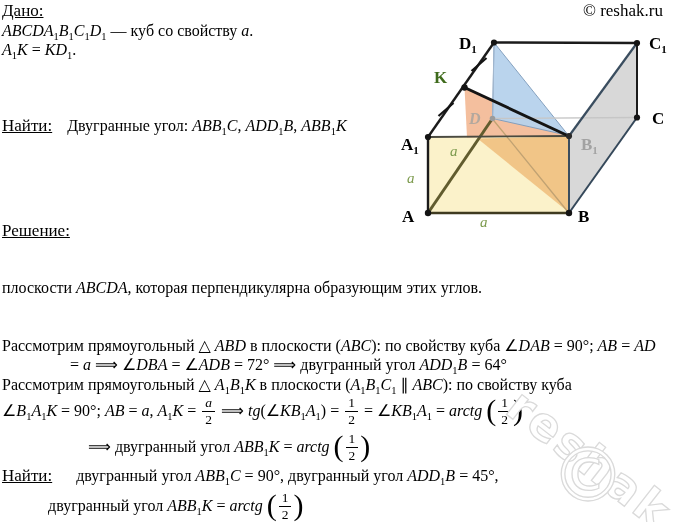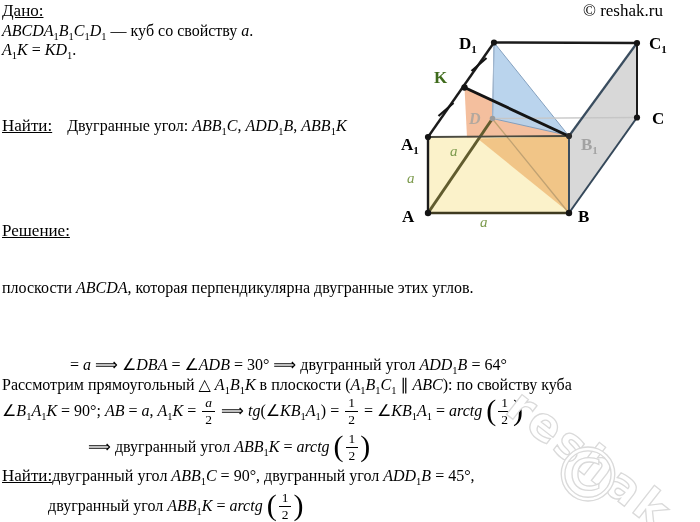--- a/index.html
+++ b/index.html
@@ -37,28 +37,29 @@
 
   <div class="ln" style="top:1px"><span class="sec">Дано:</span></div>
   <div class="ln" style="top:21px"><i>ABCDA</i><sub>1</sub><i>B</i><sub>1</sub><i>C</i><sub>1</sub><i>D</i><sub>1</sub><span> — куб со свойству </span><i>a</i><span>.</span></div>
   <div class="ln" style="top:40px"><i>A</i><sub>1</sub><i>K</i><span> = </span><i>KD</i><sub>1</sub><span>.</span></div>
 
   <div class="ln" style="top:116px">
     <span class="sec">Найти:</span><span style="margin-left:15px"><span>Двугранные угол: </span><i>ABB</i><sub>1</sub><i>C</i><span>, </span><i>ADD</i><sub>1</sub><i>B</i><span>, </span><i>ABB</i><sub>1</sub><i>K</i></span>
   </div>
 
   <div class="ln" style="top:221px"><span class="sec">Решение:</span></div>
-  <div class="ln" style="top:278px"><span>плоскости </span><i>ABCDA</i><span>, которая перпендикулярна двугранные этих углов.</span></div>
-  <div class="ln" style="top:355px;left:70px"><span>= </span><i>a</i><span> ⟹ ∠</span><i>DBA</i><span> = ∠</span><i>ADB</i><span> = 30° ⟹ двугранный угол </span><i>ADD</i><sub>1</sub><i>B</i><span> = 64°</span></div>
+  <div class="ln" style="top:278px"><span>плоскости </span><i>ABCDA</i><span>, которая перпендикулярна образующим этих углов.</span></div>
+  <div class="ln" style="top:336px"><span>Рассмотрим прямоугольный △ </span><i>ABD</i><span> в плоскости (</span><i>ABC</i><span>): по свойству куба ∠</span><i>DAB</i><span> = 90°; </span><i>AB</i><span> = </span><i>AD</i></div>
+  <div class="ln" style="top:355px;left:70px"><span>= </span><i>a</i><span> ⟹ ∠</span><i>DBA</i><span> = ∠</span><i>ADB</i><span> = 72° ⟹ двугранный угол </span><i>ADD</i><sub>1</sub><i>B</i><span> = 64°</span></div>
   <div class="ln" style="top:375px"><span>Рассмотрим прямоугольный △ </span><i>A</i><sub>1</sub><i>B</i><sub>1</sub><i>K</i><span> в плоскости (</span><i>A</i><sub>1</sub><i>B</i><sub>1</sub><i>C</i><sub>1</sub><span> ∥ </span><i>ABC</i><span>): по свойству куба</span></div>
   <div class="ln tall" style="top:393px"><span>∠</span><i>B</i><sub>1</sub><i>A</i><sub>1</sub><i>K</i><span> = 90°; </span><i>AB</i><span> = </span><i>a</i><span>, </span><i>A</i><sub>1</sub><i>K</i><span> = </span><span class="frac"><span class="fn it">a</span><span class="fd">2</span></span><span> ⟹ </span><i>tg</i><span>(∠</span><i>KB</i><sub>1</sub><i>A</i><sub>1</sub><span>) = </span><span class="frac"><span class="fn">1</span><span class="fd">2</span></span><span> = ∠</span><i>KB</i><sub>1</sub><i>A</i><sub>1</sub><span> = </span><i>arctg</i><span> </span><span class="bp">(</span><span class="frac"><span class="fn">1</span><span class="fd">2</span></span><span class="bp">)</span></div>
   <div class="ln tall" style="top:429px;left:88px"><span>⟹ двугранный угол </span><i>ABB</i><sub>1</sub><i>K</i><span> = </span><i>arctg</i><span> </span><span class="bp">(</span><span class="frac"><span class="fn">1</span><span class="fd">2</span></span><span class="bp">)</span></div>
 
   <div class="ln" style="top:466px">
-    <span class="sec">Найти:</span><span style="margin-left:0"><span>двугранный угол </span><i>ABB</i><sub>1</sub><i>C</i><span> = 90°, двугранный угол </span><i>ADD</i><sub>1</sub><i>B</i><span> = 45°,</span></span>
+    <span class="sec">Найти:</span><span style="margin-left:24px"><span>двугранный угол </span><i>ABB</i><sub>1</sub><i>C</i><span> = 90°, двугранный угол </span><i>ADD</i><sub>1</sub><i>B</i><span> = 45°,</span></span>
   </div>
   <div class="ln tall" style="top:488px;left:48px"><span>двугранный угол </span><i>ABB</i><sub>1</sub><i>K</i><span> = </span><i>arctg</i><span> </span><span class="bp">(</span><span class="frac"><span class="fn">1</span><span class="fd">2</span></span><span class="bp">)</span></div>
 
   <svg class="figure" width="312" height="205" viewBox="388 25 312 205">
 
     <polygon points="569,136 637,43 637,117.5 569,213" fill="#d8d8d8"></polygon>
     <polygon points="428,213 569,213 569,136 428,137" fill="#fbf2ca"></polygon>
     <polygon points="477.5,138.5 569,136.5 569,212.5" opacity="0.9" fill="#f0c080"></polygon>
     <polygon points="464.5,87.5 467,137.5 568.5,136" opacity="0.88" fill="#f3b691"></polygon>
     <polygon points="494,42.5 492.5,118.5 568.5,135.5" opacity="0.95" stroke="#7e9cbc" stroke-width="1" fill="#b7d2ed"></polygon>

